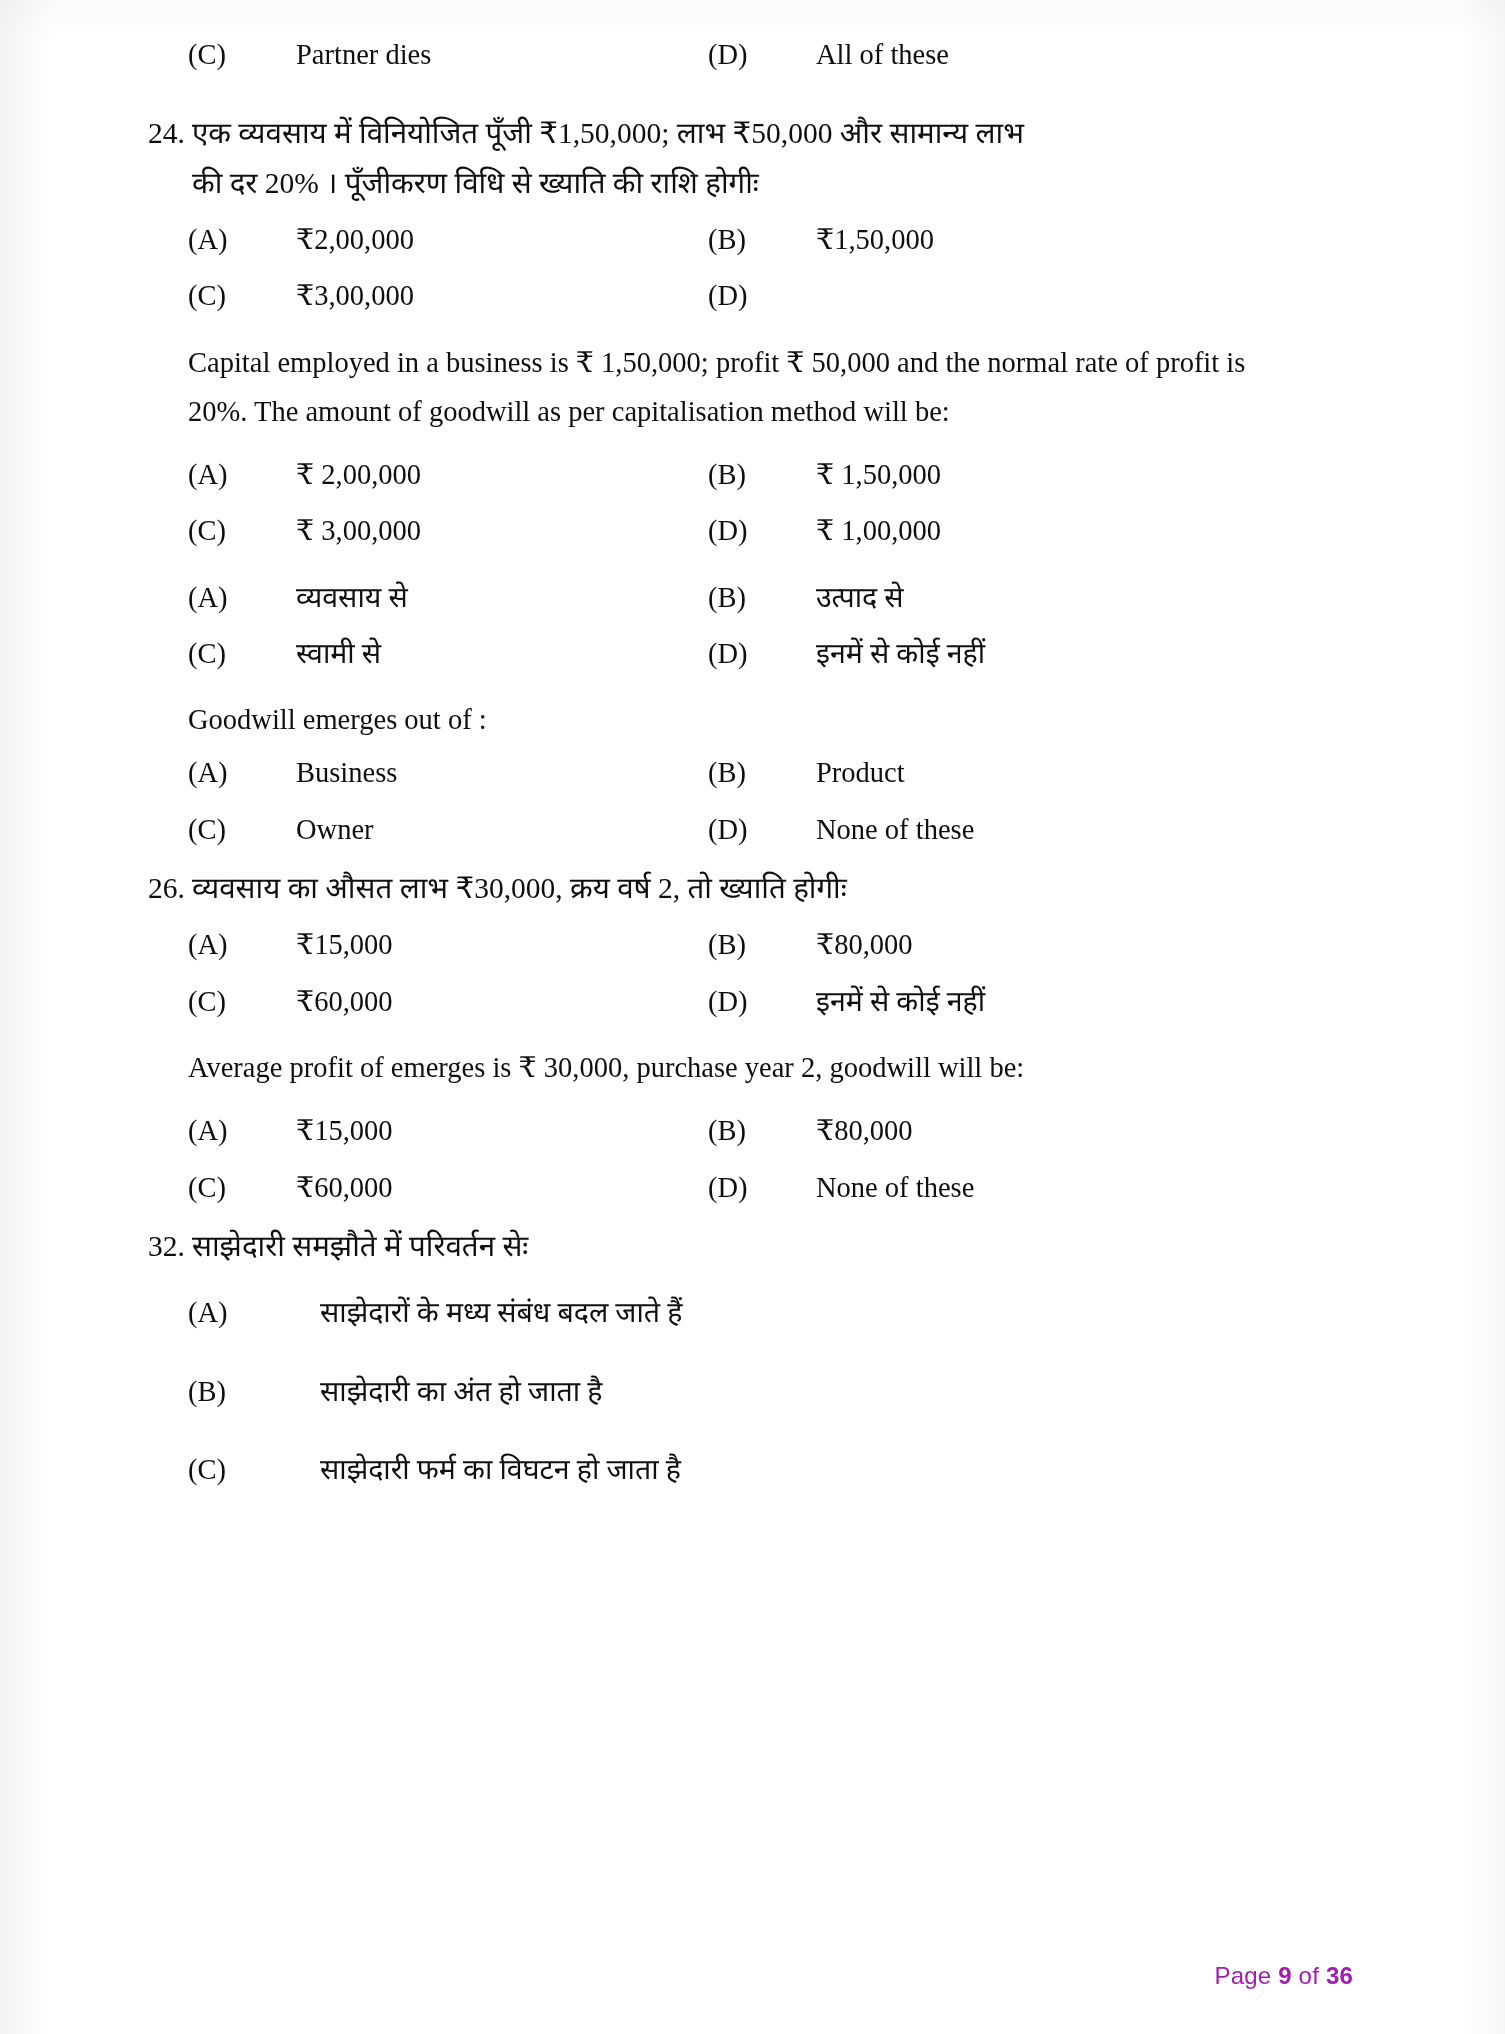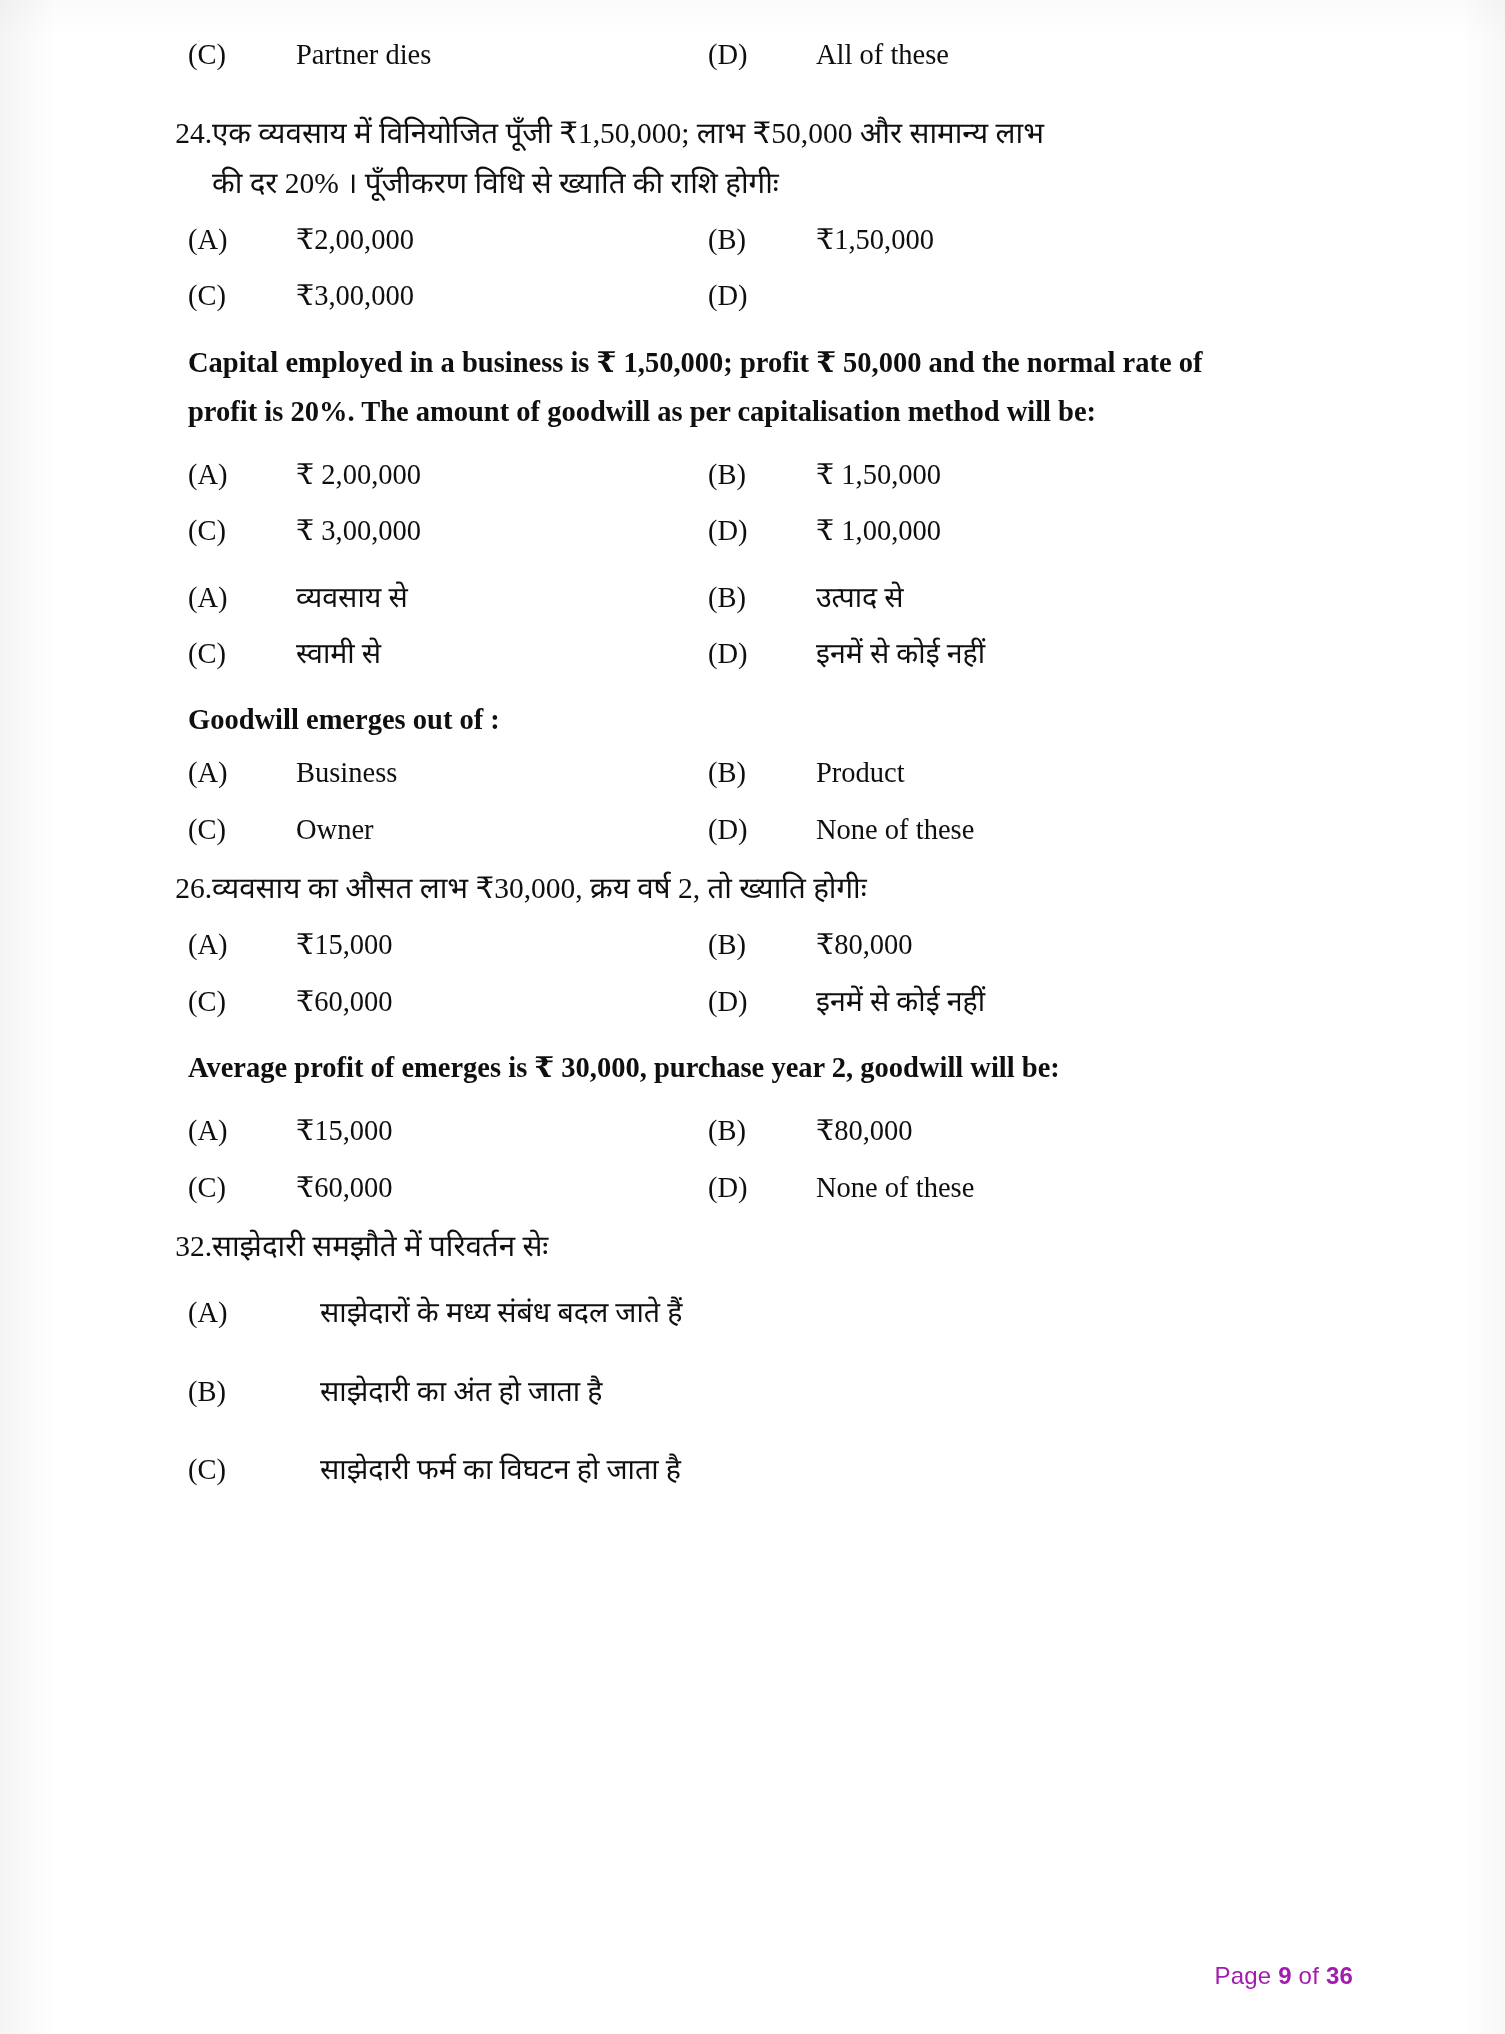--- a/index.html
+++ b/index.html
@@ -39,34 +39,32 @@
   .qline {
     display: flex;
     align-items: baseline;
     font-size: 29.5px;
     line-height: 1.46;
     margin-bottom: 6px;
   }
   .qnum {
     flex: 0 0 auto;
     width: 44px;
-    text-align: right;
-    margin-left: 20px;
+    text-align: left;
   }
   .qtext {
     flex: 1 1 auto;
   }
 
   .para {
     font-size: 28.5px;
     line-height: 1.72;
     margin: 22px 0 10px 40px;
     width: 1090px;
     text-align: left;
-    font-weight: bold;
   }
 
   
   .opts {
     margin-left: 40px;
   }
   .optrow {
     display: flex;
     align-items: baseline;
     margin-bottom: 18px;

